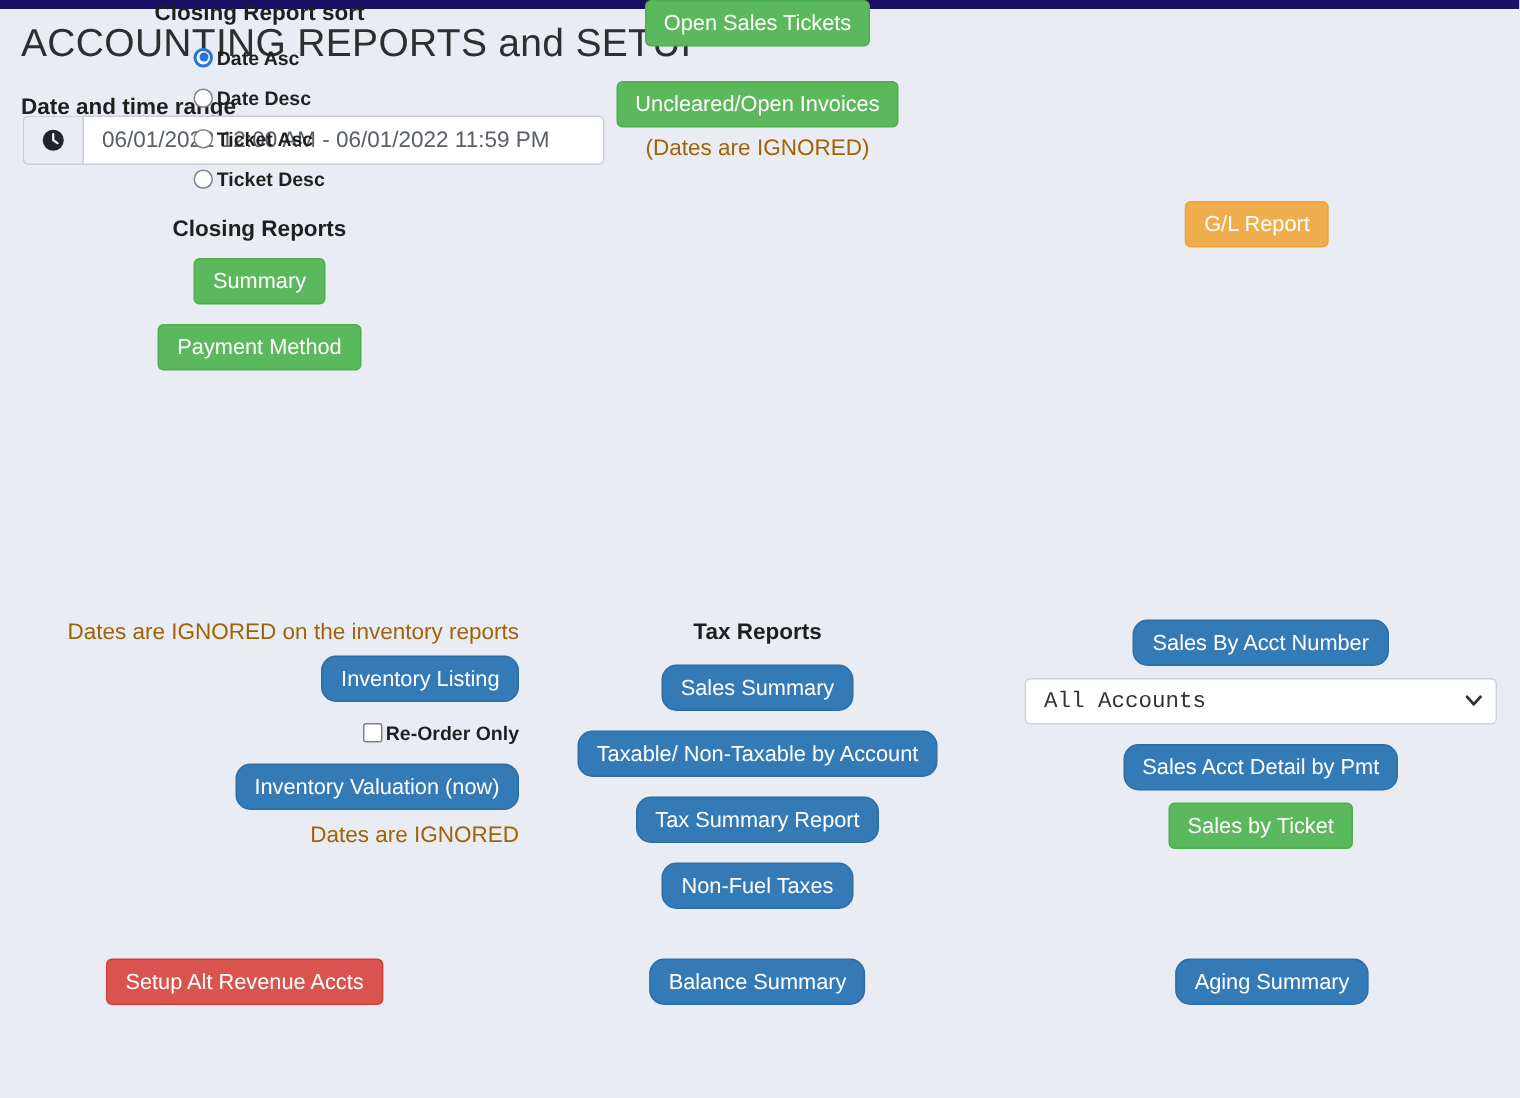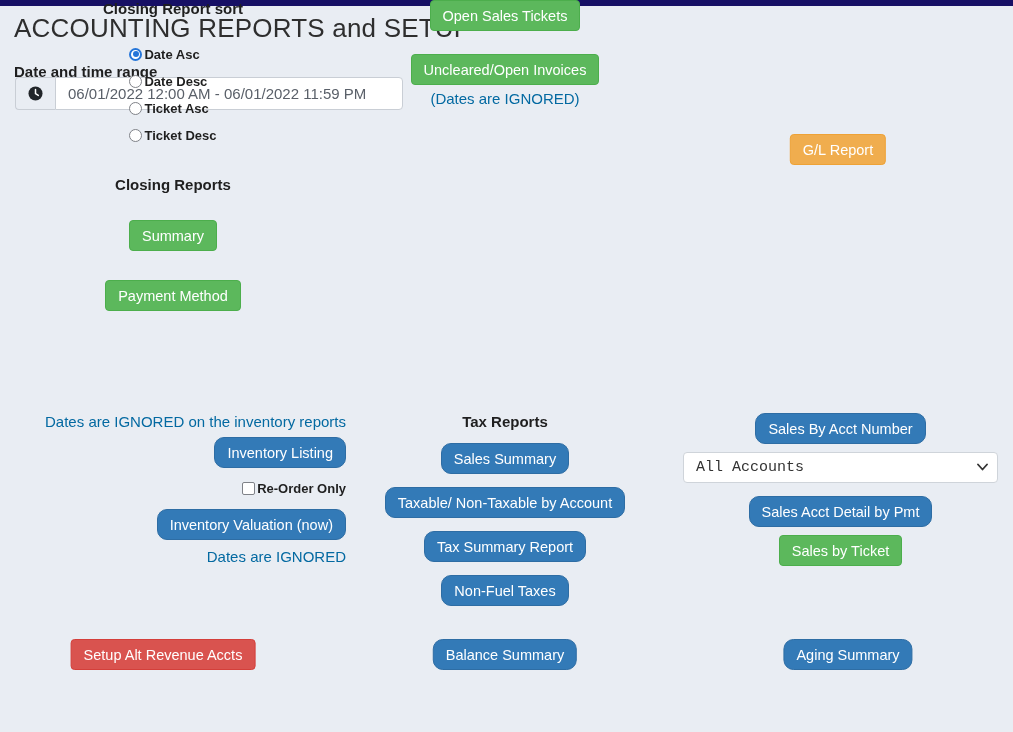--- a/index.html
+++ b/index.html
@@ -39,30 +39,30 @@
   }
   .date-input {
     width: 348px; height: 33px; background: #fff;
     border: 1px solid #c9ced5; border-radius: 0 4px 4px 0;
     padding: 0 12px; font-size: 15px; color: #5a6069;
     font-family: "Liberation Sans", sans-serif; outline: none;
   }
   .col {
     position: absolute; display: flex; flex-direction: column; align-items: center;
   }
-  .col1a { left: 0; top: 147; width: 346px; gap: 16px; }
+  .col1a { left: 0; top: 147; width: 346px; }
   .col2a { left: 346px; top: 147; width: 318px; }
   .col1b { left: 0; top: 413px; width: 346px; align-items: flex-end; }
   .col2b { left: 346px; top: 413px; width: 318px; }
   .col3b { left: 668px; top: 413px; width: 345px; }
   .section-heading {
     font-size: 15px; font-weight: 700; color: #1f1f1f; line-height: 18px;
   }
   .note {
-    font-size: 15px; color: #0369a1; line-height: 18px;
+    font-size: 15px; color: #a16207; line-height: 18px;
   }
   .radio-group { margin-top: 11px; display: flex; flex-direction: column; align-items: flex-start; }
   .radio-row { display: flex; align-items: center; height: 18px; margin-bottom: 9px; cursor: pointer; }
   .radio {
     width: 13px; height: 13px; border-radius: 50%;
     border: 1px solid #7f8288; background: #fff; display: inline-block; position: relative;
     flex: 0 0 13px;
   }
   .radio.on { border: 2px solid #2676d9; }
   .radio.on::after {

